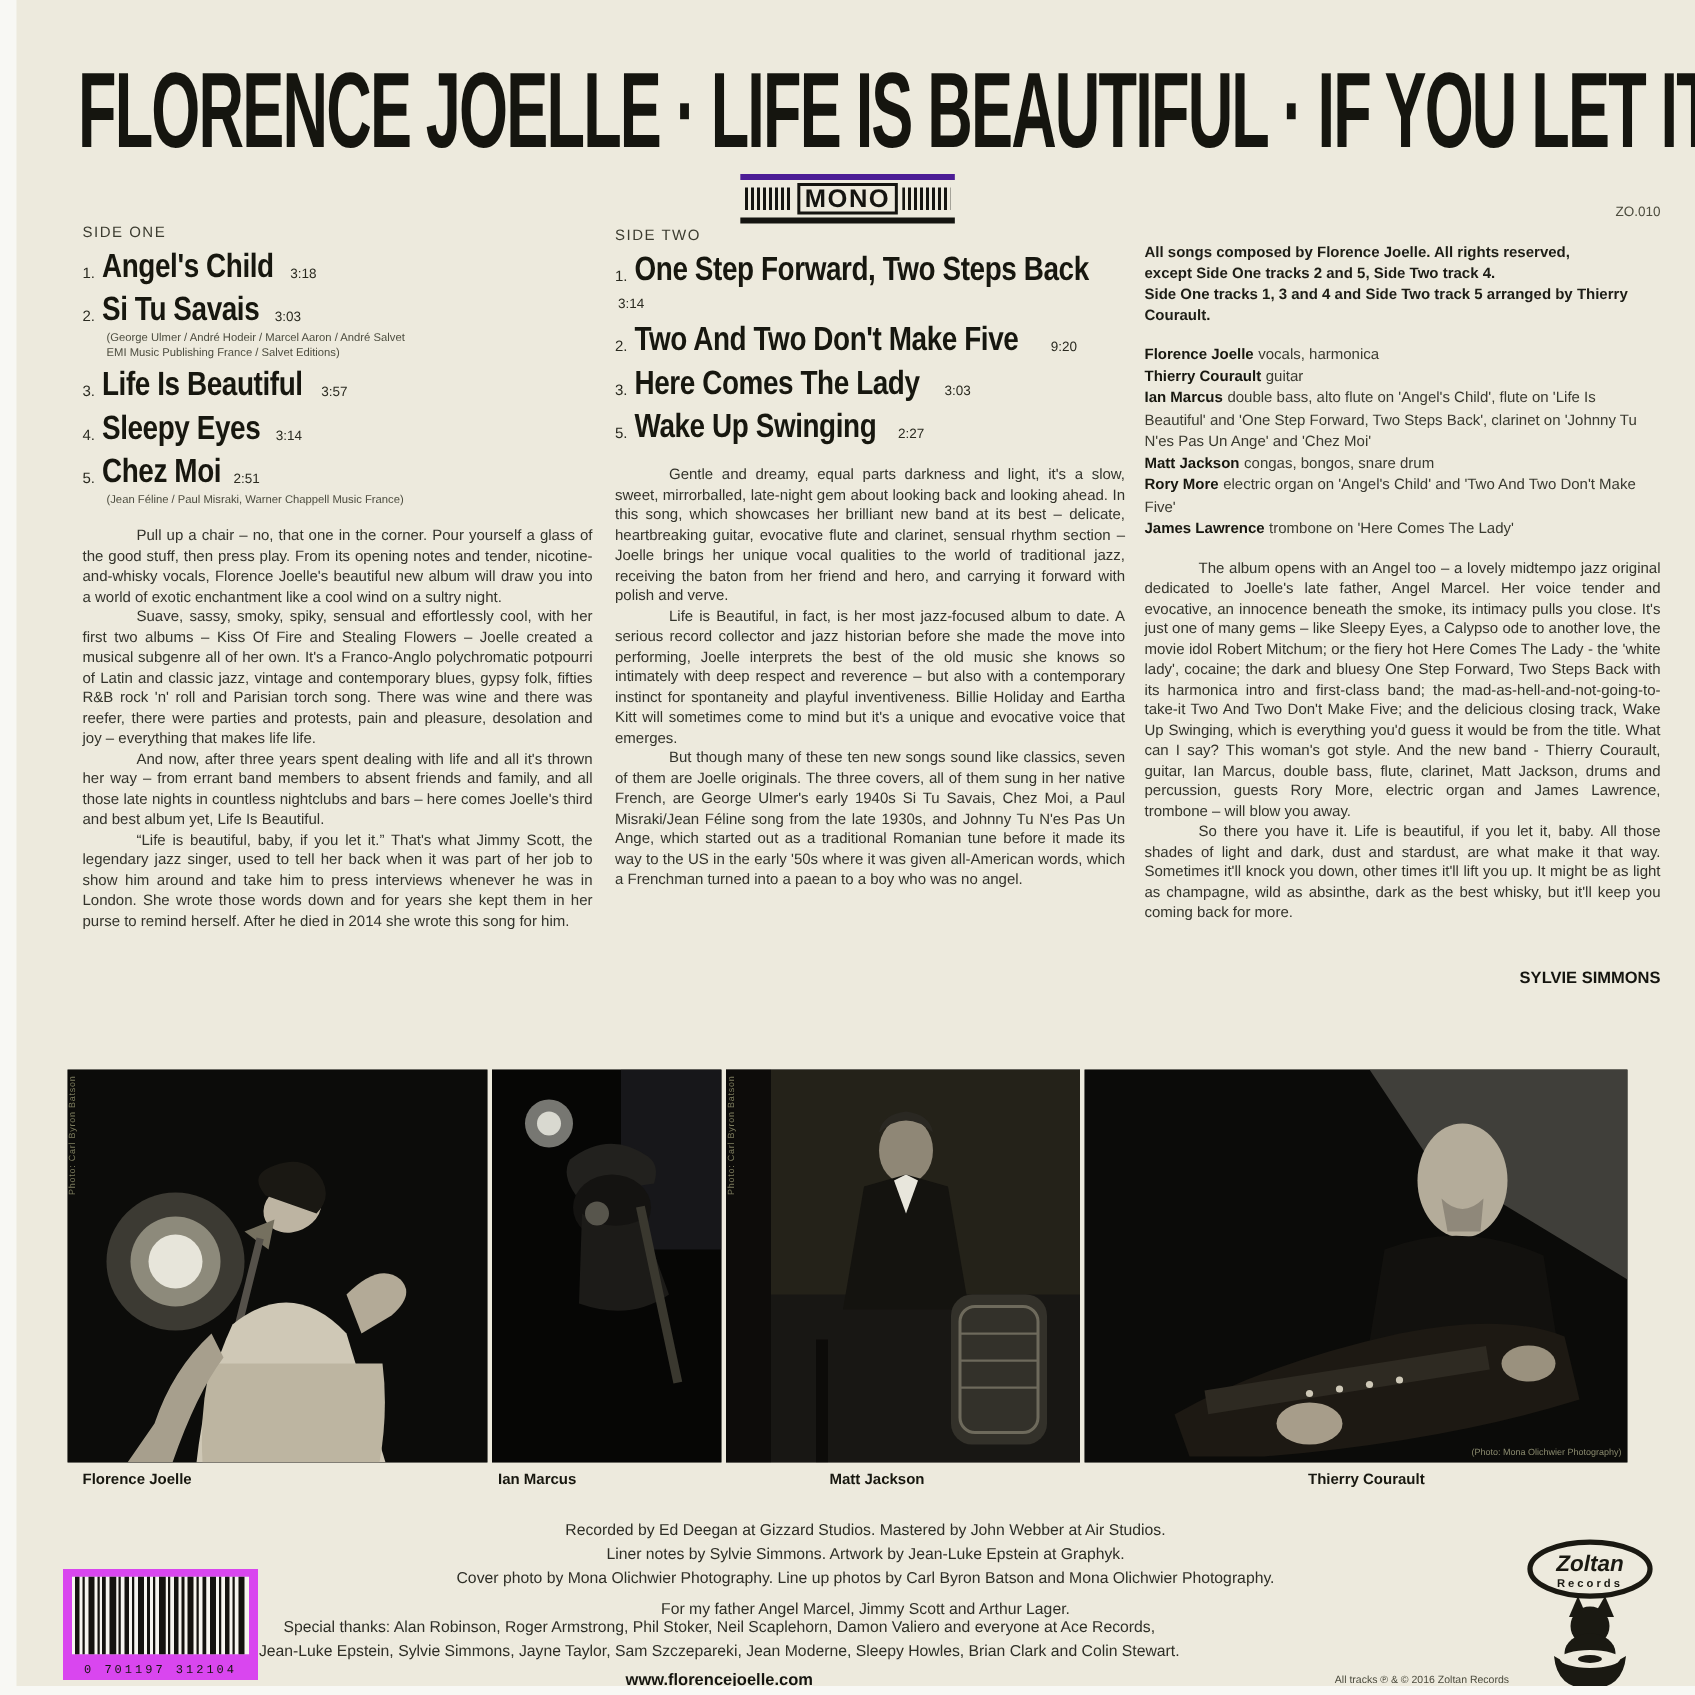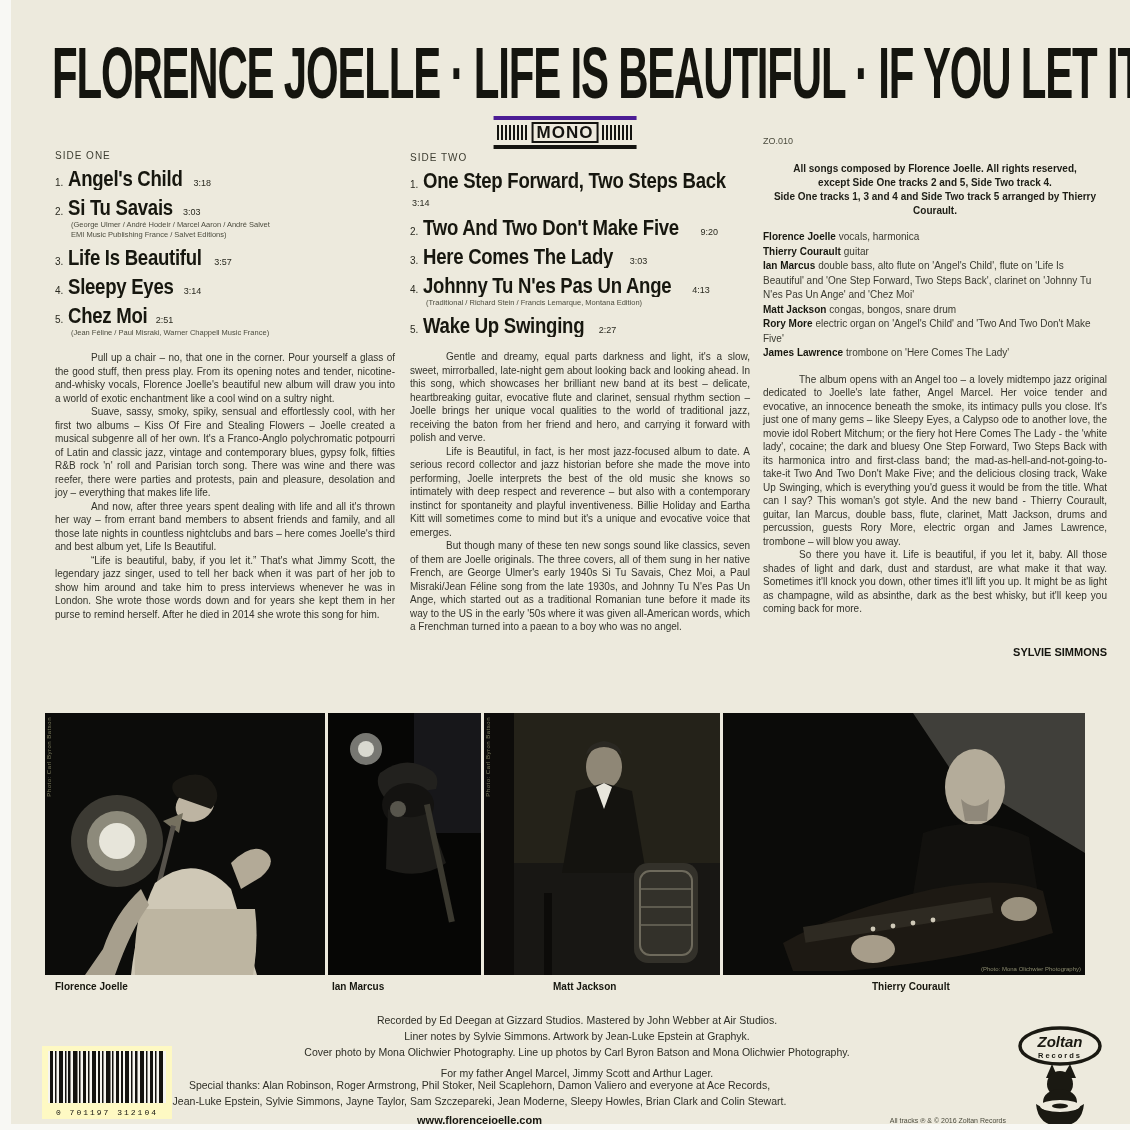--- a/index.html
+++ b/index.html
@@ -33,22 +33,22 @@
   .track{margin-bottom:7px;}
   .tnum{font-size:10px;color:#2a2a20;margin-right:5px;}
   .ttitle{display:inline-block;font-weight:bold;font-size:20px;letter-spacing:-0.3px;
           transform:scale(0.93,1.12);transform-origin:left bottom;color:#17170f;line-height:1.1;}
   .ttime{font-size:9px;color:#2a2a20;margin-left:2px;}
   .tcredit{font-size:7.5px;color:#4c4c3e;margin:1px 0 7px 16px;line-height:1.35;}
 
   .body{margin-top:13px;font-size:10px;line-height:1.35;text-align:justify;color:#33332b;}
   .body p{margin:0;text-indent:36px;}
 
-  .catalog{font-size:9px;color:#4c4c3e;text-align:left;margin-bottom:16px;}
-  .composed{font-weight:bold;font-size:10px;line-height:1.4;color:#1d1d16;margin-bottom:12px;text-align:center;}
+  .catalog{font-size:9px;color:#4c4c3e;text-align:right;margin-bottom:16px;}
+  .composed{font-weight:bold;font-size:10px;line-height:1.4;color:#1d1d16;margin-bottom:12px;}
   .pline{font-size:10px;line-height:1.45;color:#3a3a30;}
   .pline b{color:#17170f;margin-right:3px;}
   .byline{margin-top:30px;text-align:right;font-weight:bold;font-size:11px;color:#15150f;}
 
   
   .photos{position:absolute;left:45px;top:713px;width:1040px;height:262px;display:flex;gap:3px;}
   .photo{position:relative;height:262px;overflow:hidden;background:#0a0a08;}
   .photo svg{display:block;}
   .vcredit{position:absolute;left:1px;top:4px;writing-mode:vertical-rl;transform:rotate(180deg);
            font-size:6px;color:#7d7d5e;letter-spacing:0.5px;}
@@ -59,21 +59,21 @@
 
   
   .prod{position:absolute;left:12px;top:1002px;width:1130px;text-align:center;
         font-size:10.5px;line-height:1.5;color:#2e2e26;margin-top:11px;}
   .prod .dedi{margin-top:6px;}
   .thanks{position:absolute;left:0;top:1078px;width:959px;text-align:center;
         font-size:10.5px;line-height:1.5;color:#2e2e26;}
   .thanks .site{font-weight:bold;margin-top:2px;font-size:11px;color:#15150f;}
 
   
-  .barcode{position:absolute;left:42px;top:1046px;background:#fef9c3;padding:5px 6px 2px;}
+  .barcode{position:absolute;left:42px;top:1046px;background:#d946ef;padding:5px 6px 2px;}
   .bdigits{font-family:"Liberation Mono",monospace;font-size:8px;letter-spacing:2px;
            color:#15150f;text-align:center;margin-top:1px;}
 
   
   .label-logo{position:absolute;right:24px;top:1026px;width:92px;height:100px;}
   .rights{position:absolute;right:124px;top:1117px;font-size:7px;color:#4c4c3e;}
 </style>
 </head>
 <body>
 
@@ -128,26 +128,20 @@
     <div class="side-head">SIDE TWO</div>
 
     <div class="track">
       <span class="tnum">1.</span><span class="ttitle">One Step Forward, Two Steps Back</span><span class="ttime">3:14</span>
     </div>
     <div class="track">
       <span class="tnum">2.</span><span class="ttitle">Two And Two Don't Make Five</span><span class="ttime">9:20</span>
     </div>
     <div class="track">
       <span class="tnum">3.</span><span class="ttitle">Here Comes The Lady</span><span class="ttime">3:03</span>
-    </div>
-    <div class="track">
-      <span class="tnum">4.</span><span class="ttitle">Johnny Tu N'es Pas Un Ange</span><span class="ttime">4:13</span>
-      <div class="tcredit">
-        <div>(Traditional / Richard Stein / Francis Lemarque, Montana Edition)</div>
-      </div>
     </div>
     <div class="track">
       <span class="tnum">5.</span><span class="ttitle">Wake Up Swinging</span><span class="ttime">2:27</span>
     </div>
 
     <div class="body">
       <p>Gentle and dreamy, equal parts darkness and light, it's a slow, sweet, mirrorballed, late-night gem about looking back and looking ahead. In this song, which showcases her brilliant new band at its best – delicate, heartbreaking guitar, evocative flute and clarinet, sensual rhythm section – Joelle brings her unique vocal qualities to the world of traditional jazz, receiving the baton from her friend and hero, and carrying it forward with polish and verve.</p>
       <p>Life is Beautiful, in fact, is her most jazz-focused album to date. A serious record collector and jazz historian before she made the move into performing, Joelle interprets the best of the old music she knows so intimately with deep respect and reverence – but also with a contemporary instinct for spontaneity and playful inventiveness. Billie Holiday and Eartha Kitt will sometimes come to mind but it's a unique and evocative voice that emerges.</p>
       <p>But though many of these ten new songs sound like classics, seven of them are Joelle originals. The three covers, all of them sung in her native French, are George Ulmer's early 1940s Si Tu Savais, Chez Moi, a Paul Misraki/Jean Féline song from the late 1930s, and Johnny Tu N'es Pas Un Ange, which started out as a traditional Romanian tune before it made its way to the US in the early '50s where it was given all-American words, which a Frenchman turned into a paean to a boy who was no angel.</p>
     </div>

